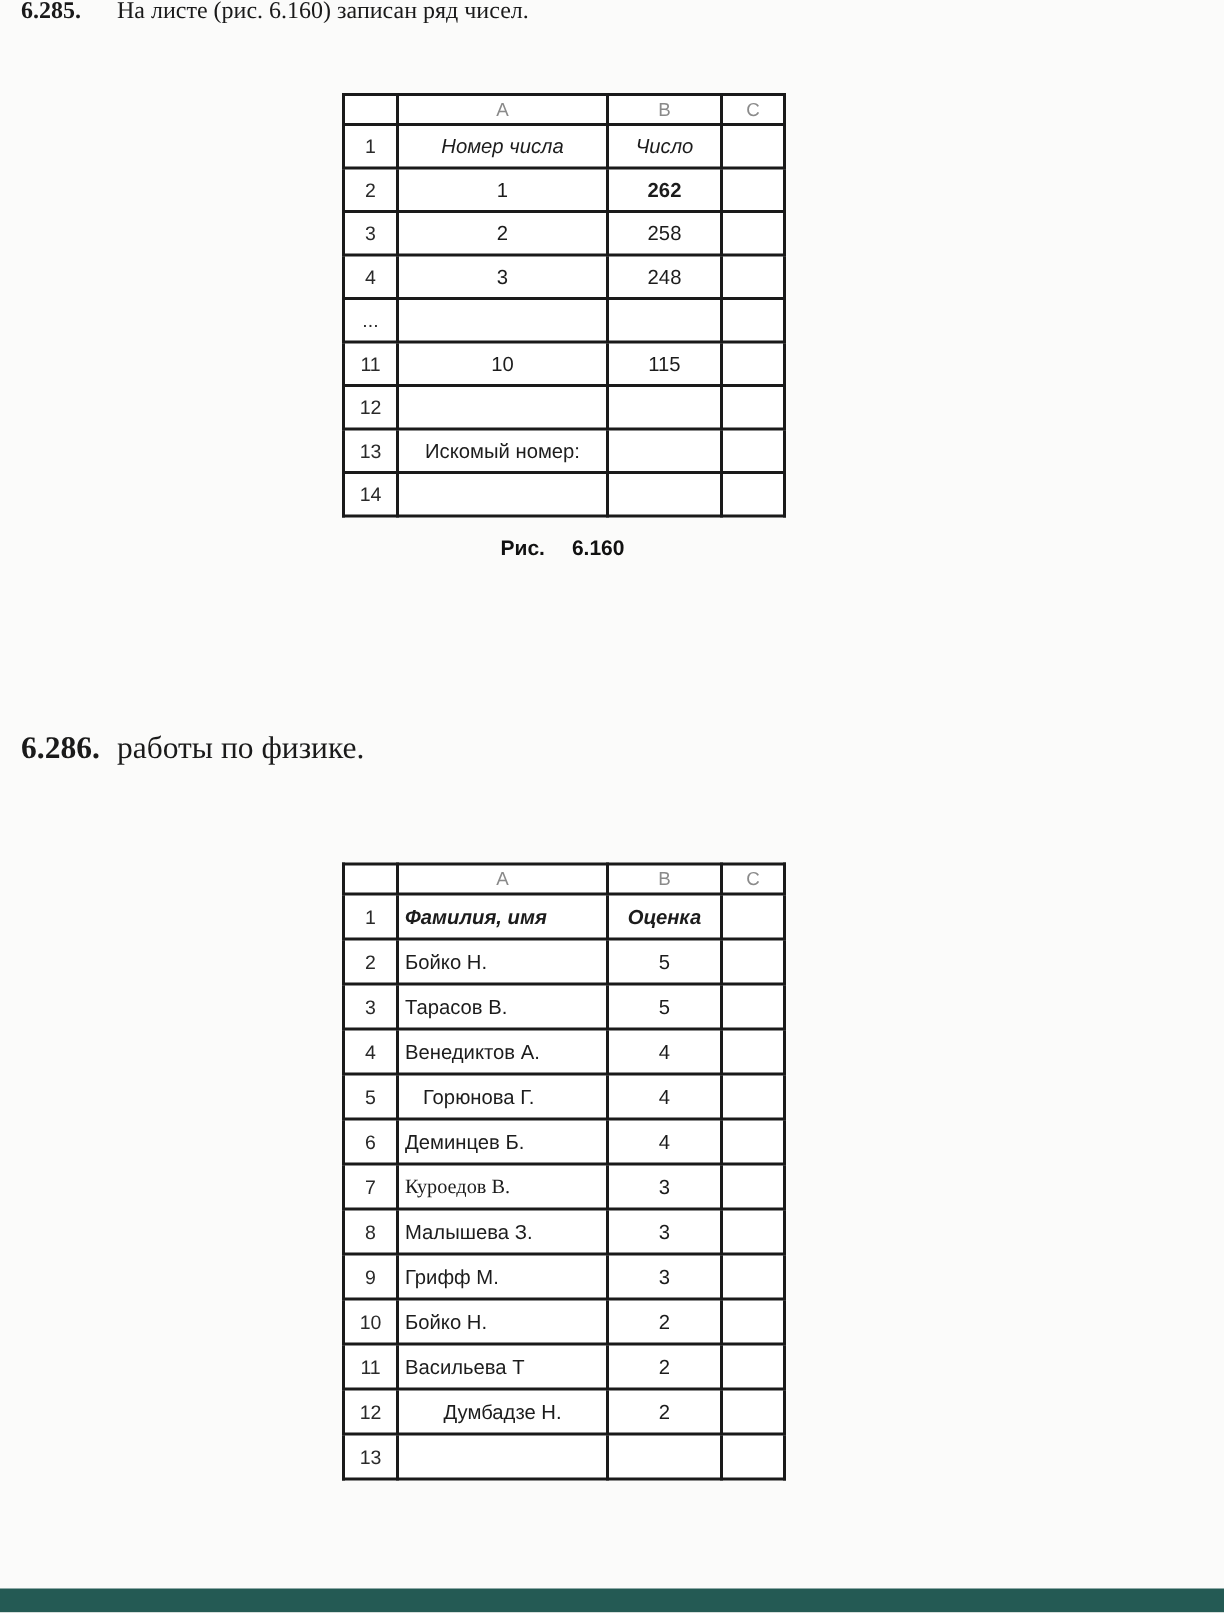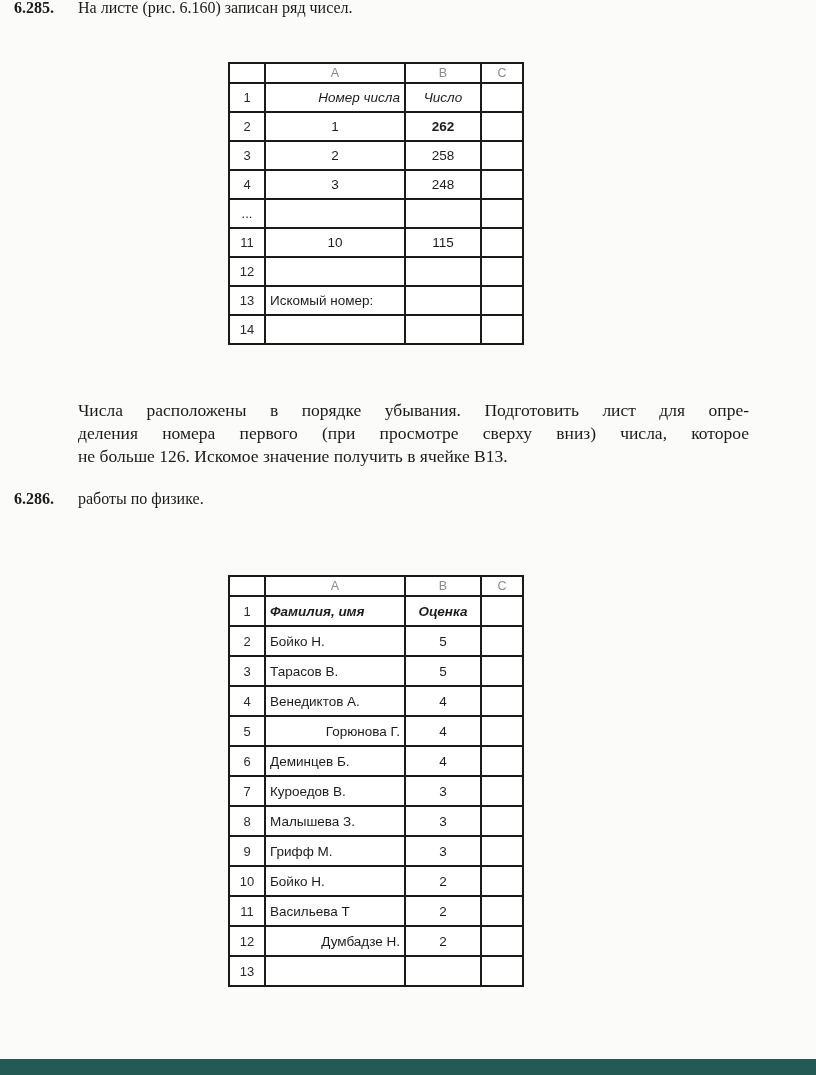--- a/index.html
+++ b/index.html
@@ -4,21 +4,21 @@
 <style>
   * { margin:0; padding:0; box-sizing:border-box; }
   html,body { background:#e8e8e6; }
   body { width:816px; height:1075px; font-family:"Liberation Serif", serif; }
   .page {
     position:relative; width:816px; height:1075px; overflow:hidden;
     background:#fbfbfa; color:#1a1a1a;
   }
 
   
-  .prob-head { position:absolute; left:78px; width:672px; font-size:16px; line-height:23px; }
+  .prob-head { position:absolute; left:78px; width:672px; font-size:21px; line-height:23px; }
   .head-1 { top:-4px; font-size:16px; }
   .head-2 { top:487px; }
   .prob-num { position:absolute; left:-64px; top:0; font-weight:bold; }
   .bline { display:block; }
   .just { text-align:justify; text-align-last:justify; }
   .body-text { position:absolute; top:399px; left:78px; width:671px; font-size:17.5px; line-height:23px; }
 
   
   .fig { position:absolute; left:228px; width:294px; }
   .fig-1 { top:62px; }
@@ -63,21 +63,21 @@
           <tr>
             <th class="corner"></th>
             <th class="colh-0">A</th>
             <th class="colh-1">B</th>
             <th class="colh-2">C</th>
           </tr>
         </thead>
         <tbody>
           <tr class="hdr-row">
             <th class="rownum">1</th>
-            <td style="text-align: right; margin-left: 48px;">Номер числа</td>
+            <td style="text-align: center; margin-left: 48px;">Номер числа</td>
             <td style="text-align: center;">Число</td>
             <td style="text-align: center;"></td>
           </tr>
           <tr>
             <th class="rownum">2</th>
             <td style="text-align: center;">1</td>
             <td style="text-align: center; font-weight: bold;">262</td>
             <td style="text-align: center;"></td>
           </tr>
           <tr>
@@ -105,39 +105,37 @@
             <td style="text-align: center;"></td>
           </tr>
           <tr>
             <th class="rownum">12</th>
             <td style="text-align: center;"></td>
             <td style="text-align: center;"></td>
             <td style="text-align: center;"></td>
           </tr>
           <tr>
             <th class="rownum">13</th>
-            <td style=" margin-left: 12px;">Искомый номер:</td>
+            <td style="text-align: center; margin-left: 12px;">Искомый номер:</td>
             <td style="text-align: center;"></td>
             <td style="text-align: center;"></td>
           </tr>
           <tr>
             <th class="rownum">14</th>
             <td style="text-align: center;"></td>
             <td style="text-align: center;"></td>
             <td style="text-align: center;"></td>
           </tr>
         </tbody>
       </table>
+    <figcaption>
+      <span>Рис.</span><span class="capnum">6.160</span>
+    </figcaption>
   </figure>
 
-  <p class="body-text">
-    <span class="bline just">Числа расположены в порядке убывания. Подготовить лист для опре-</span>
-    <span class="bline just">деления номера первого (при просмотре сверху вниз) числа, которое</span>
-    <span class="bline">не больше 126. Искомое значение получить в ячейке B13.</span>
-  </p>
 
   <div class="prob-head head-2">
     <span class="prob-num">6.286.</span>
     <span class="bline">работы по физике.</span>
   </div>
 
   <figure class="fig fig-2">
     <table class="sheet">
         <thead>
           <tr>
@@ -167,33 +165,33 @@
             <td style="text-align: center;"></td>
           </tr>
           <tr>
             <th class="rownum">4</th>
             <td style="text-align: left;">Венедиктов А.</td>
             <td style="text-align: center;">4</td>
             <td style="text-align: center;"></td>
           </tr>
           <tr>
             <th class="rownum">5</th>
-            <td style="text-align: right; padding-left: 16px;">Горюнова Г.</td>
+            <td style="text-align: left; padding-left: 16px;">Горюнова Г.</td>
             <td style="text-align: center;">4</td>
             <td style="text-align: center;"></td>
           </tr>
           <tr>
             <th class="rownum">6</th>
             <td style="text-align: left;">Деминцев Б.</td>
             <td style="text-align: center;">4</td>
             <td style="text-align: center;"></td>
           </tr>
           <tr>
             <th class="rownum">7</th>
-            <td style="text-align: left;">Куроедов В.</td>
+            <td style="text-align: left; font-family: Liberation Serif, serif;">Куроедов В.</td>
             <td style="text-align: center;">3</td>
             <td style="text-align: center;"></td>
           </tr>
           <tr>
             <th class="rownum">8</th>
             <td style="text-align: left;">Малышева З.</td>
             <td style="text-align: center;">3</td>
             <td style="text-align: center;"></td>
           </tr>
           <tr>
@@ -209,21 +207,21 @@
             <td style="text-align: center;"></td>
           </tr>
           <tr>
             <th class="rownum">11</th>
             <td style="text-align: left;">Васильева Т</td>
             <td style="text-align: center;">2</td>
             <td style="text-align: center;"></td>
           </tr>
           <tr>
             <th class="rownum">12</th>
-            <td style="text-align: right;">Думбадзе Н.</td>
+            <td style="text-align: center;">Думбадзе Н.</td>
             <td style="text-align: center;">2</td>
             <td style="text-align: center;"></td>
           </tr>
           <tr>
             <th class="rownum">13</th>
             <td style="text-align: left;"></td>
             <td style="text-align: center;"></td>
             <td style="text-align: center;"></td>
           </tr>
         </tbody>

